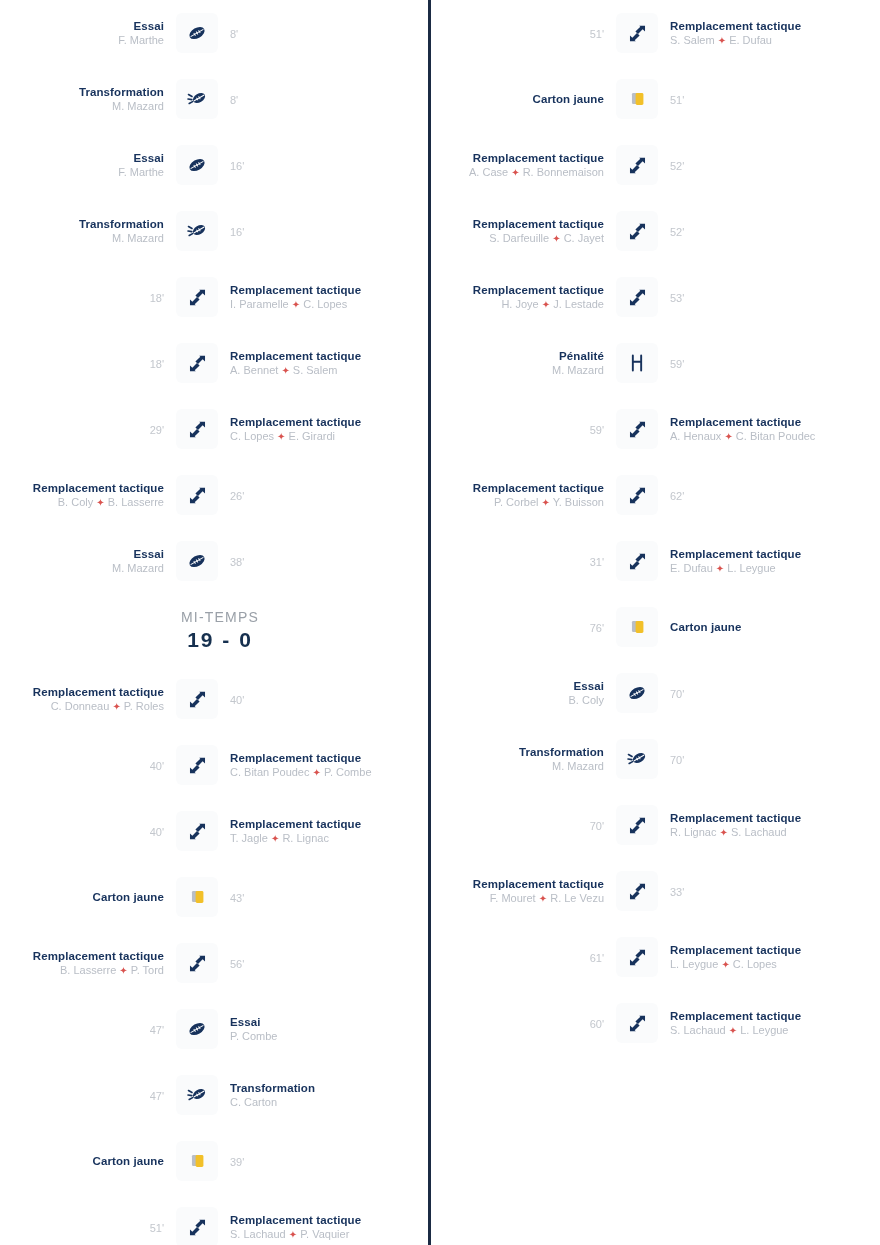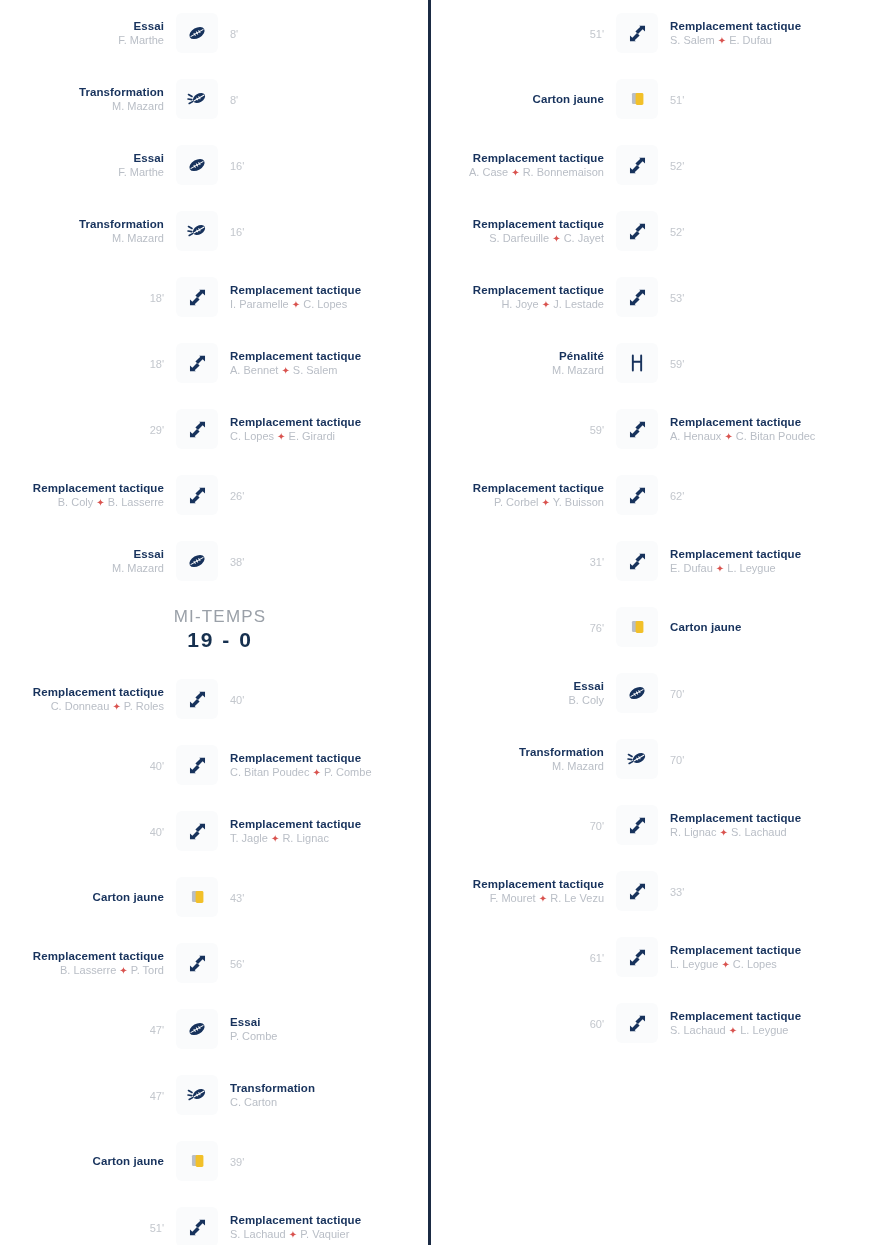--- a/index.html
+++ b/index.html
@@ -80,21 +80,21 @@
   .sub .swap{color:#d9534f;font-size:10px;}
 
   
   .ht{
     width:100%;
     text-align:center;
     padding:14px 0 12px 0;
   }
   .ht-label{
     color:#9aa0a8;
-    font-size:17px;
+    font-size:14px;
     letter-spacing:1.2px;
     line-height:18px;
   }
   .ht-score{
     color:#16304f;
     font-size:21px;
     font-weight:bold;
     letter-spacing:2px;
     line-height:28px;
   }

